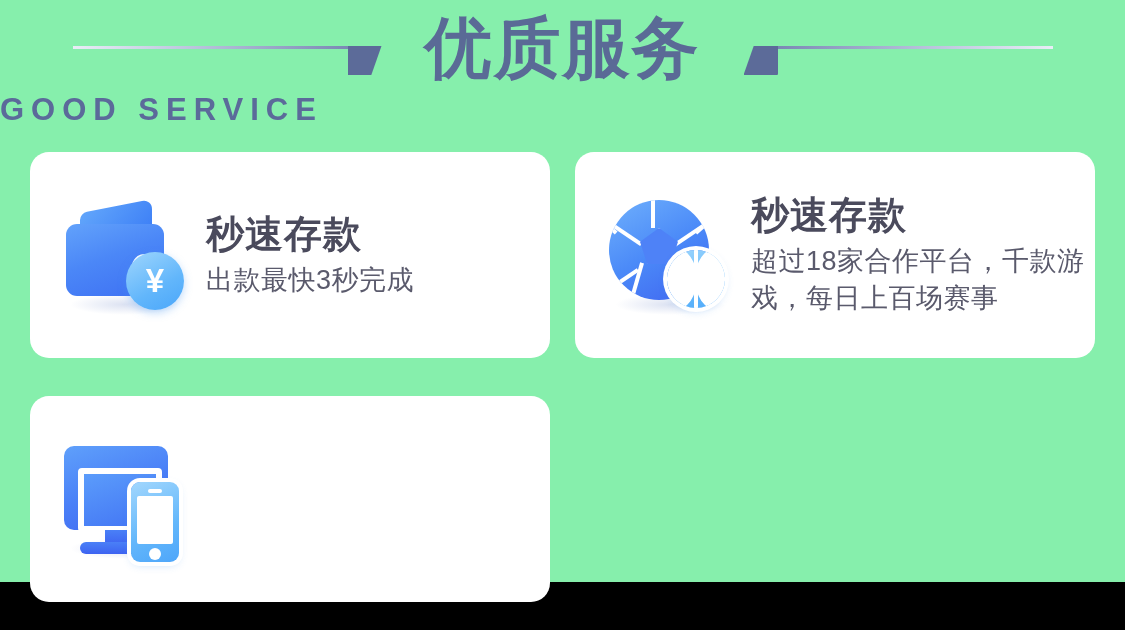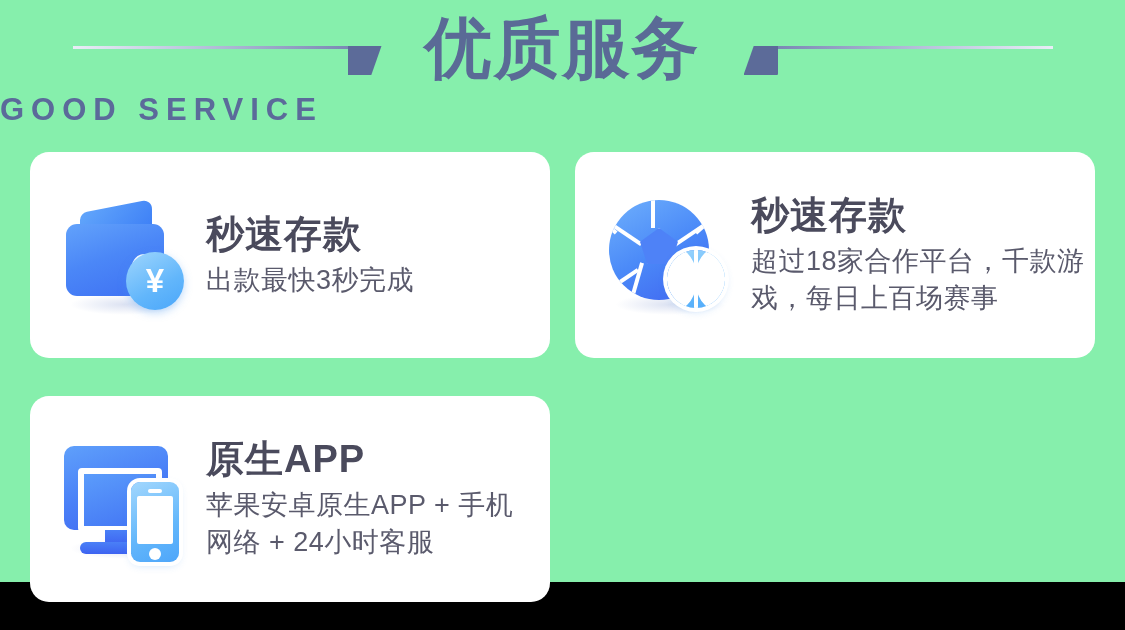--- a/index.html
+++ b/index.html
@@ -311,20 +311,16 @@
           <div class="mon-inner"></div>
         </div>
         <div class="mon-neck"></div>
         <div class="mon-base"></div>
         <div class="phone">
           <div class="phone-speaker"></div>
           <div class="phone-screen"></div>
           <div class="phone-home"></div>
         </div>
       </div>
-      <div class="card-text">
-        <div class="card-title">原生APP</div>
-        <div class="card-desc">苹果安卓原生APP + 手机网络 + 24小时客服</div>
-      </div>
     </div>
 
   </div>
 </div>
 
 </body></html>

